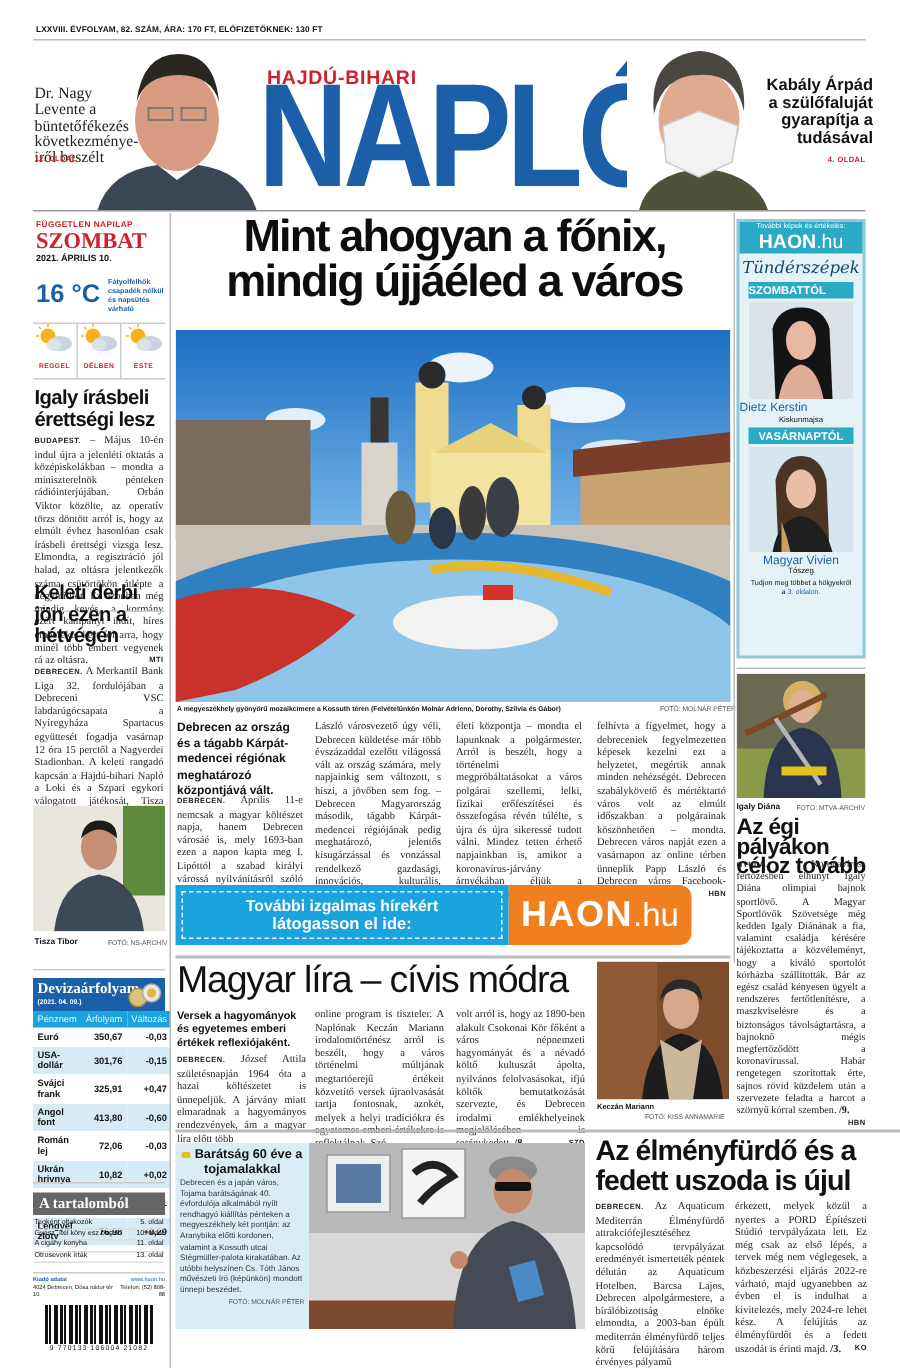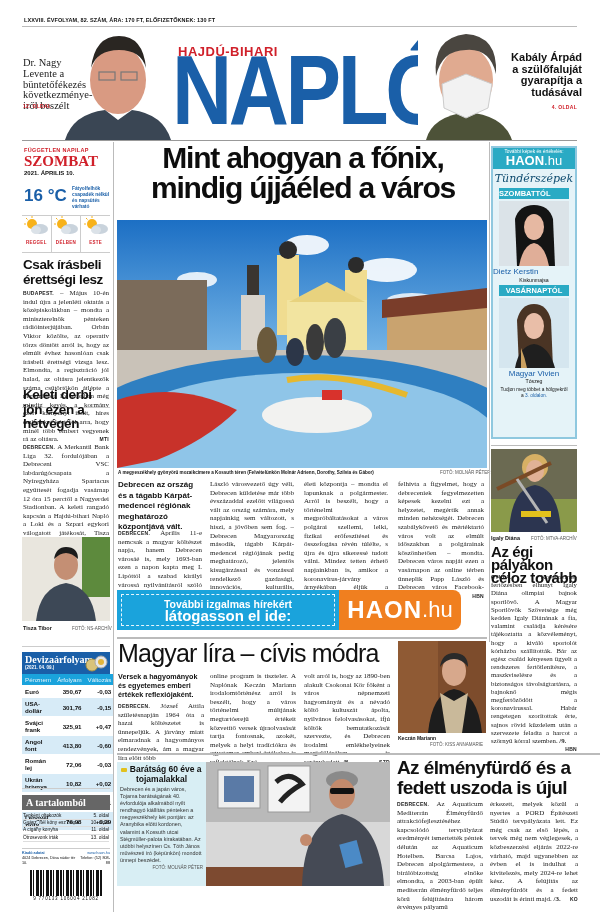--- a/index.html
+++ b/index.html
@@ -96,21 +96,21 @@
           <line x1="1" y1="8" x2="3" y2="8"></line>
           <line x1="3" y1="2" x2="4.5" y2="3.5"></line>
         </g>
         <ellipse cx="17" cy="13" rx="8" ry="5" fill="#c9d3dc"></ellipse>
         <ellipse cx="13" cy="14" rx="5" ry="4" fill="#dbe2e8"></ellipse>
       </svg>
     <div class="kicker red" style="font-size:4.5px">ESTE</div>
   </div>
 </div>
 
-<div class="abs sans" style="left:23px;top:258px;width:88px;font-size:13.5px;line-height:14.5px;font-weight:bold;letter-spacing:-0.4px">Csak írásbeli érettségi lesz</div>
+<div class="abs sans" style="left:23px;top:258px;width:88px;font-size:13.5px;line-height:14.5px;font-weight:bold;letter-spacing:-0.4px">Igaly írásbeli érettségi lesz</div>
 <div class="abs body-text" style="left:23px;top:289px;width:86px">
   <span class="kicker">BUDAPEST.</span>
   <span>– Május 10-én indul újra a jelenléti oktatás a középiskolákban – mondta a miniszterelnök pénteken rádióinterjújában. Orbán Viktor közölte, az operatív törzs döntött arról is, hogy az elmúlt évhez hasonlóan csak írásbeli érettségi vizsga lesz. Elmondta, a regisztráció jól halad, az oltásra jelentkezők száma csütörtökön átlépte a négymilliót. Ez azonban még mindig kevés, a kormány ezért kampányt indít, híres embereket kért föl arra, hogy minél több embert vegyenek rá az oltásra.</span>
   <span class="kicker" style="float:right">MTI</span>
 </div>
 <div class="rule" style="left:22px;top:407px;width:88px;background:#ccc"></div>
 
 <div class="abs sans" style="left:23px;top:388px;width:88px;font-size:13.5px;line-height:14.5px;font-weight:bold;letter-spacing:-0.4px">Keleti derbi jön ezen a hétvégén</div>
 <div class="abs body-text" style="left:23px;top:443px;width:86px">
   <span class="kicker">DEBRECEN.</span>
@@ -281,21 +281,21 @@
 <div class="abs body-text" style="left:398px;top:480px;width:86px">
   <span>felhívta a figyelmet, hogy a debreceniek fegyelmezetten képesek kezelni ezt a helyzetet, megértik annak minden nehézségét. Debrecen szabálykövető és mértéktartó város volt az elmúlt időszakban a polgárainak köszönhetően – mondta. Debrecen város napját ezen a vasárnapon az online térben ünneplik Papp László és Debrecen város Facebook-oldalán.</span>
   <b>/2., 3.</b>
   <span class="kicker" style="float:right">HBN</span>
 </div>
 
 <div class="abs" style="left:117px;top:590px;width:344px;height:40px;display:flex">
   <div style="flex:0 0 222px;background:#1aa3dc;position:relative;display:flex;flex-direction:column;align-items:center;justify-content:center">
     <div style="position:absolute;inset:4px;border:1px dashed #e6f5fc"></div>
     <div class="sans" style="color:#fff;font-weight:bold;font-size:10.5px;line-height:12px">További izgalmas hírekért</div>
-    <div class="sans" style="color:#fff;font-weight:bold;font-size:15px;line-height:12px">látogasson el ide:</div>
+    <div class="sans" style="color:#fff;font-weight:bold;font-size:11px;line-height:12px">látogasson el ide:</div>
   </div>
   <div style="flex:1;background:#f07f1f;border-radius:0 8px 8px 0;display:flex;align-items:center;justify-content:center;color:#fff" class="sans">
     <span style="font-size:24px;font-weight:bold;letter-spacing:1px">HAON</span>
       <span style="font-size:22px">.hu</span>
   </div>
 </div>
 <div class="rule" style="left:117px;top:637px;width:370px;background:#bbb;height:2px"></div>
 
 <div class="abs sans" style="left:118px;top:638px;width:275px;font-size:25px;line-height:30px;letter-spacing:-0.8px;color:#111">Magyar líra – cívis módra</div>
 <div class="abs sans" style="left:118px;top:672px;width:85px;font-size:7.2px;line-height:9px;font-weight:bold">Versek a hagyományok és egyetemes emberi értékek reflexiójaként.</div>

